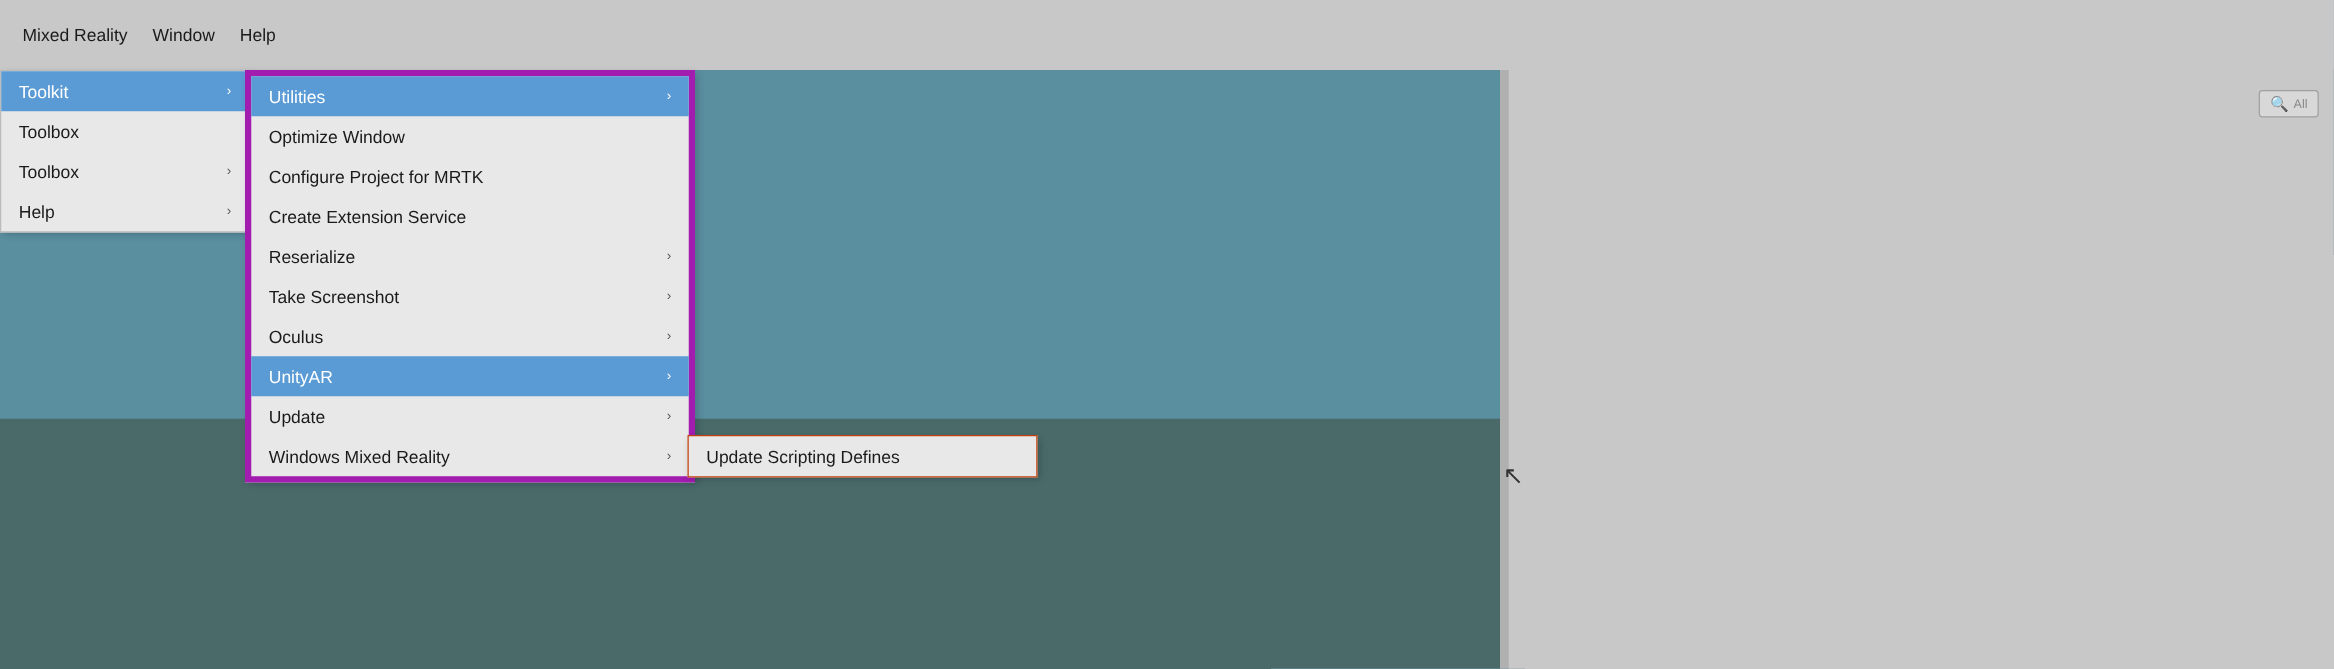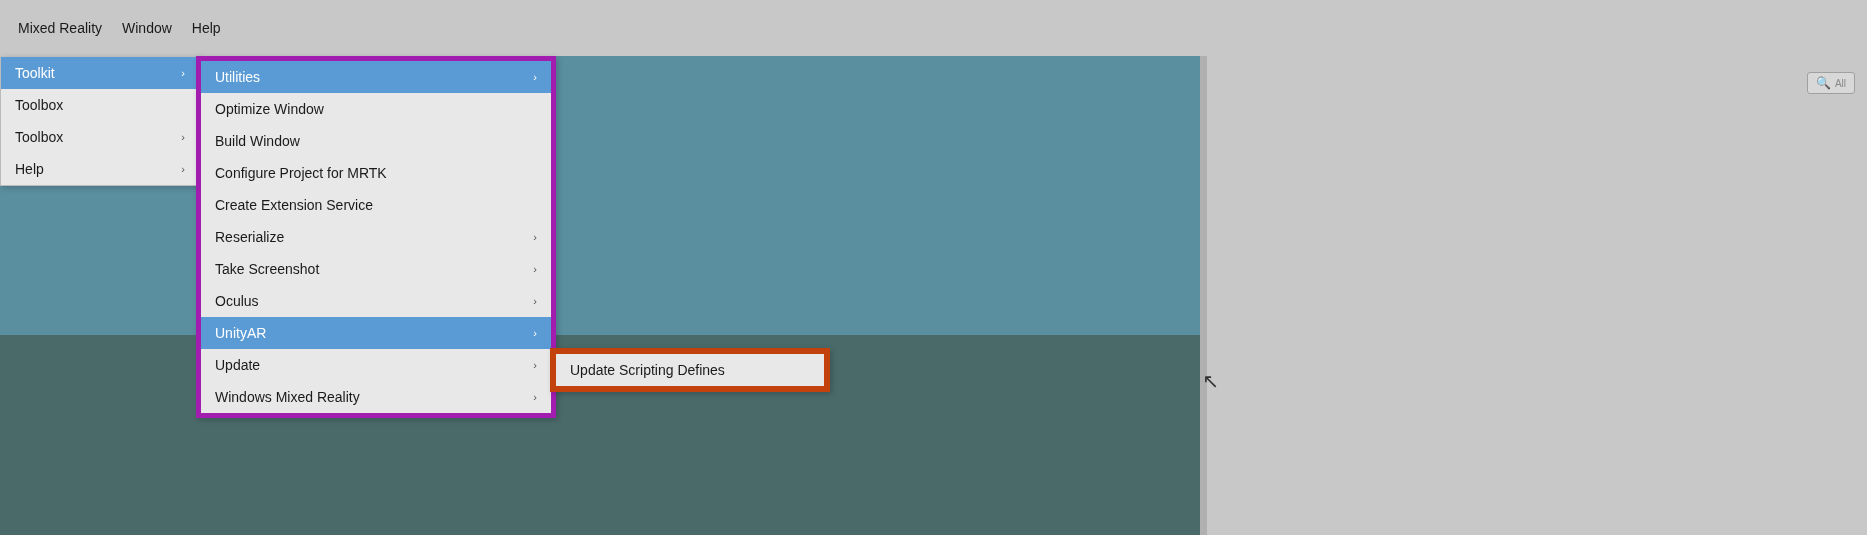--- a/index.html
+++ b/index.html
@@ -111,21 +111,21 @@
       width: 360px;
       z-index: 201;
       box-shadow: 2px 2px 6px rgba(0,0,0,0.2);
     }
 
     .dropdown-level3 {
       position: absolute;
       top: 348px;
       left: 550px;
       background: #e8e8e8;
-      border: 6px solid #c2410c;
+      border: 1px solid #c2410c;
       width: 280px;
       z-index: 202;
       box-shadow: 2px 2px 6px rgba(0,0,0,0.2);
     }
 
     .dd-item {
       display: flex;
       align-items: center;
       justify-content: space-between;
       padding: 8px 14px;
@@ -221,23 +221,20 @@
 
 <div class="dropdown-level2">
   <div class="dd-item highlighted">
     <span>Utilities</span>
     <span class="chevron">›</span>
   </div>
   <div class="dd-item">
     <span>Optimize Window</span>
   </div>
   <div class="dd-item">
-    <span>Build Window</span>
-  </div>
-  <div class="dd-item">
     <span>Configure Project for MRTK</span>
   </div>
   <div class="dd-item">
     <span>Create Extension Service</span>
   </div>
   <div class="dd-item">
     <span>Reserialize</span>
     <span class="chevron">›</span>
   </div>
   <div class="dd-item">

